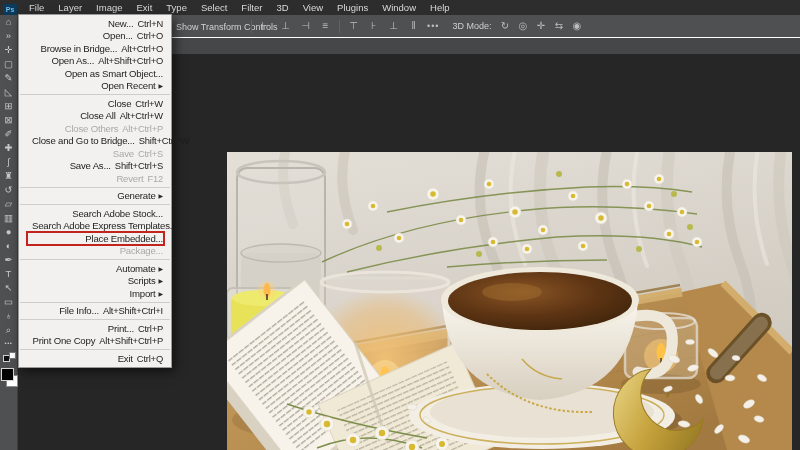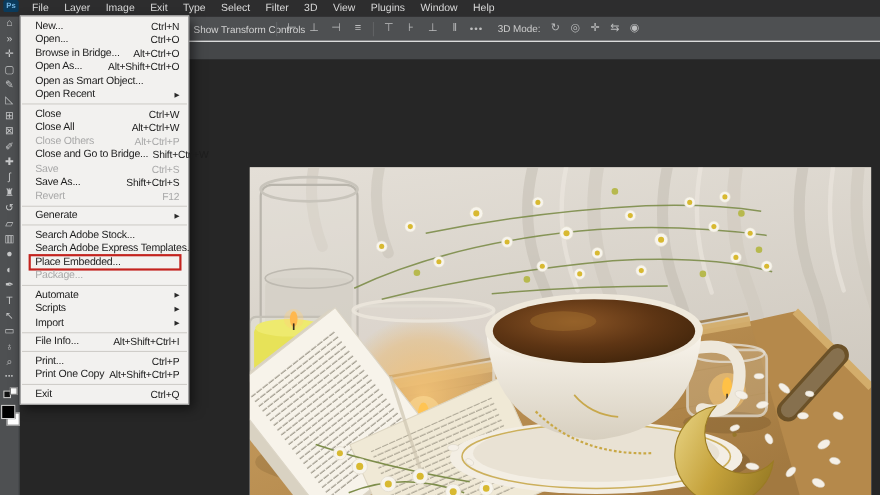--- a/index.html
+++ b/index.html
@@ -1,21 +1,21 @@
 <!DOCTYPE html>
 <html><head>
 <meta charset="utf-8">
 <style>
   html,body{margin:0;padding:0;background:#262626;}
   .screen{position:relative;width:800px;height:450px;overflow:hidden;
     font-family:"Liberation Sans",sans-serif;background:#262626;}
 
   
   .menubar{position:absolute;top:0;left:0;width:800px;height:15px;background:#2d2d2e;
-    display:flex;align-items:flex-start;z-index:6;}
+    display:flex;align-items:flex-end;z-index:6;}
   .ps-logo{width:14px;height:11px;margin:0 5px 0 3px;background:#0b3b5c;color:#79b9e6;
     font-size:7px;font-weight:bold;display:flex;align-items:center;justify-content:center;border-radius:2px;flex:0 0 auto;}
   .menubar-item{color:#d9d9d9;font-size:9.5px;line-height:15px;padding:0 7px;white-space:nowrap;}
 
   
   .optionsbar{position:absolute;top:15px;left:0;width:800px;height:22px;background:#4e5052;
     border-bottom:1px solid #ffffff;z-index:1;}
   .stc-label{position:absolute;left:176px;top:7px;font-size:9px;color:#d2d2d2;white-space:nowrap;}
   .opt-group{position:absolute;top:0;height:22px;display:flex;align-items:center;gap:7px;}
   .opt-icon{color:#bcbdbe;font-size:10px;width:13px;text-align:center;line-height:22px;}
@@ -43,21 +43,21 @@
   
   .canvas{position:absolute;left:18px;top:54px;width:782px;height:396px;background:#262626;}
   .photo{position:absolute;left:209px;top:98px;width:565px;height:298px;overflow:hidden;background:#d8d3ca;}
   .photo svg{display:block;}
 
   
   .menu-panel{position:absolute;left:18px;top:14px;width:154px;background:#f2f1ef;
     border:1px solid #9a9a9a;box-shadow:3px 4px 10px rgba(0,0,0,.55);z-index:10;
     padding:2px 0;box-sizing:border-box;}
   .mi{position:relative;height:12.5px;display:flex;align-items:center;
-    padding:0 8px 0 13px;font-size:9.6px;color:#1d1d1d;letter-spacing:-0.2px;}
+    padding:0 8px 0 13px;font-size:9.6px;color:#1d1d1d;letter-spacing:-0.2px;text-align:right;}
   .mi .lbl{flex:1;white-space:nowrap;}
   .mi .sc{font-size:9.4px;color:#1d1d1d;margin-left:4px;white-space:nowrap;}
   .mi .arr{font-size:6px;color:#2a2a2a;margin-left:3px;}
   .mi.dis .lbl,.mi.dis .sc{color:#a9a9a9;}
   .mi.hl::after{content:"";position:absolute;left:7px;right:6px;top:-1px;bottom:-1px;
     border:2px solid #c3231e;pointer-events:none;}
   .msep{height:1px;background:#cfcdc9;margin:2px 1px;}
 </style>
 </head>
 <body>

